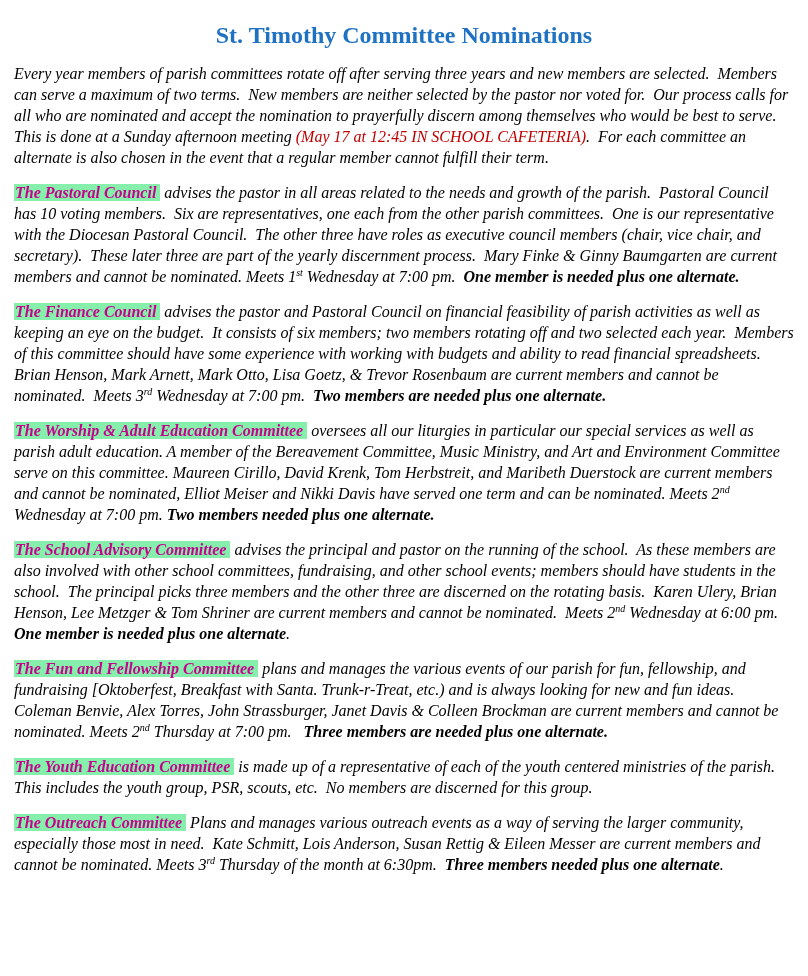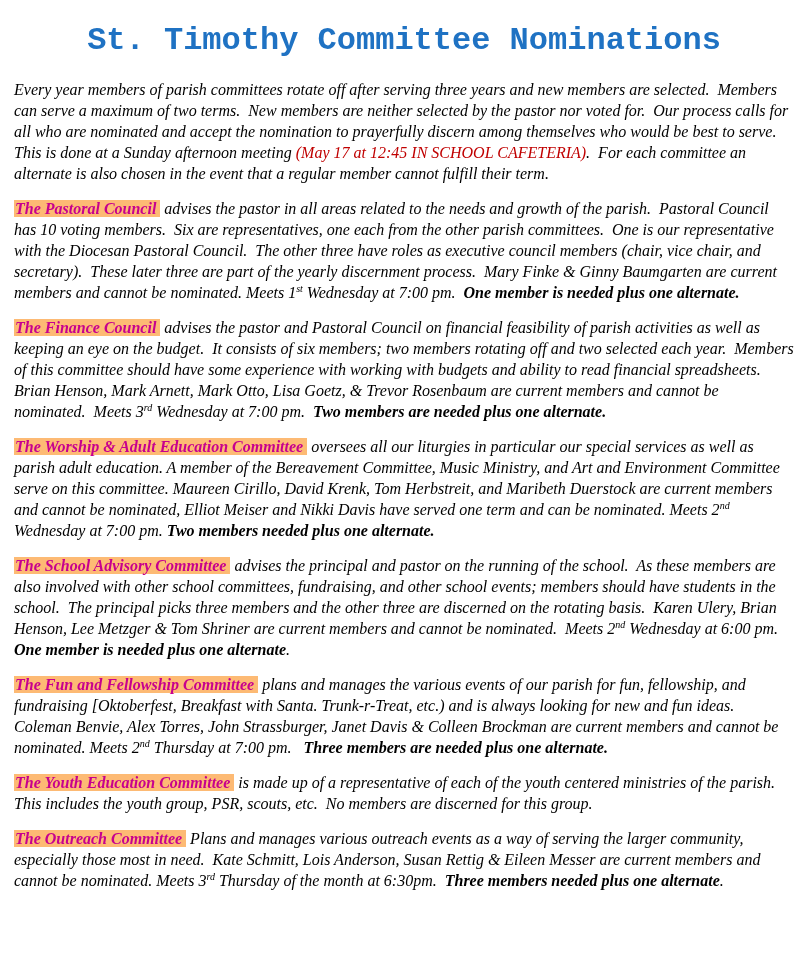--- a/index.html
+++ b/index.html
@@ -12,38 +12,38 @@
     min-height: 976px;
     font-family: "Liberation Serif", "DejaVu Serif", serif;
     color: #000000;
     box-sizing: border-box;
   }
   .page {
     padding: 14px 14px 10px 14px;
   }
   .doc-title {
     text-align: center;
-    font-size: 32px;
+    font-size: 24px;
     font-weight: bold;
     color: #1f72c3;
-    margin: 8px 0 20px 0;
-    font-family: Liberation Mono, monospace;
+    margin: 8px 0 14px 0;
+    font-family: Liberation Serif, serif;
   }
   p.para {
     font-size: 16px;
     line-height: 21px;
     margin: 0 0 14px 0;
     white-space: pre-wrap;
     text-align: left;
     font-style: italic;
   }
   .committee-heading {
     font-weight: bold;
     color: #c7008e;
-    background: #fdba74;
+    background: #86efac;
     padding: 0 4px 0 1px;
   }
   .red-text {
     color: #c00000;
   }
   .bold-text {
     font-weight: bold;
     margin-top: 34px;
   }
   .sup {

